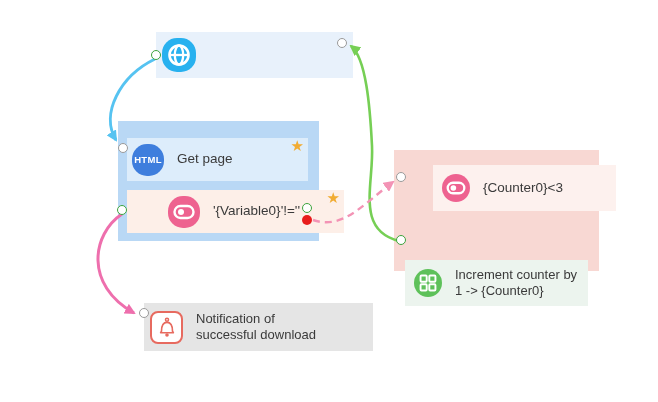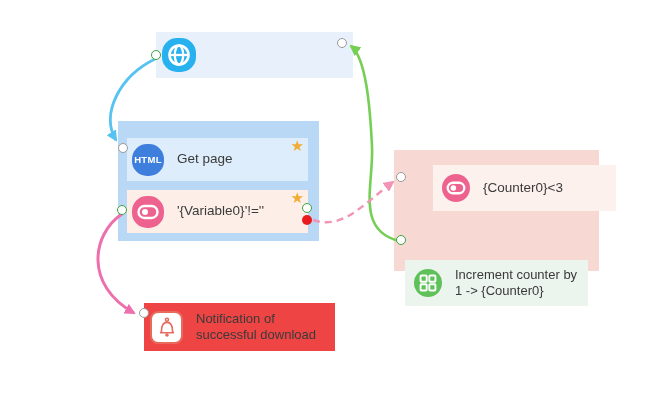--- a/index.html
+++ b/index.html
@@ -9,25 +9,25 @@
   }
   
   .edges { position:absolute; left:0; top:0; z-index:3; pointer-events:none; }
   .edges path { pointer-events:stroke; }
   
   .node, .group { position:absolute; z-index:2; }
   .node-gotopage { left:156px; top:32px; width:197px; height:46px; background:#e8f1fb;
     display:flex; align-items:center; }
   .group-main { left:118px; top:121px; width:201px; height:120px; background:#b9d8f5; }
   .group-loop { left:394px; top:150px; width:205px; height:121px; background:#f8d8d3; }
-  .node-notification { left:144px; top:303px; width:191px; height:48px; background:#ef4444;
+  .node-notification { left:144px; top:303px; width:229px; height:48px; background:#e5e5e5;
     display:flex; align-items:center; }
   .row { position:absolute; display:flex; align-items:center; }
   .row-gettext   { left:9px;  top:17px; width:181px; height:43px; background:#ddedfb; }
-  .row-condition { left:9px;  top:69px; width:181px; height:43px; background:#fdefe8; }
+  .row-condition { left:9px;  top:69px; width:181px; height:43px; background:#fdefe8;padding-left:36px; }
   .row-counter   { left:11px; top:15px; width:183px; height:46px; background:#fdf1ee;margin-left:28px; }
   .row-increment { left:11px; top:64px; width:183px; height:46px; background:#ecf4ee;margin-top:46px; }
   
   .badge { border-radius:15px; display:flex; align-items:center; justify-content:center; flex:none; }
   .badge-globe  { width:34px; height:34px; margin-left:6px; background:#28b1ef; }
   .badge-html   { width:32px; height:32px; margin-left:5px; background:#3e7edd;
     color:#ffffff; font-weight:bold; font-size:9.5px; letter-spacing:0.3px; }
   .badge-toggle { width:32px; height:32px; margin-left:5px; background:#ee6290; }
   .badge-toggle.sm { width:28px; height:28px; margin-left:9px; }
   .badge-grid   { width:28px; height:28px; margin-left:9px; background:#5ec15a; }

